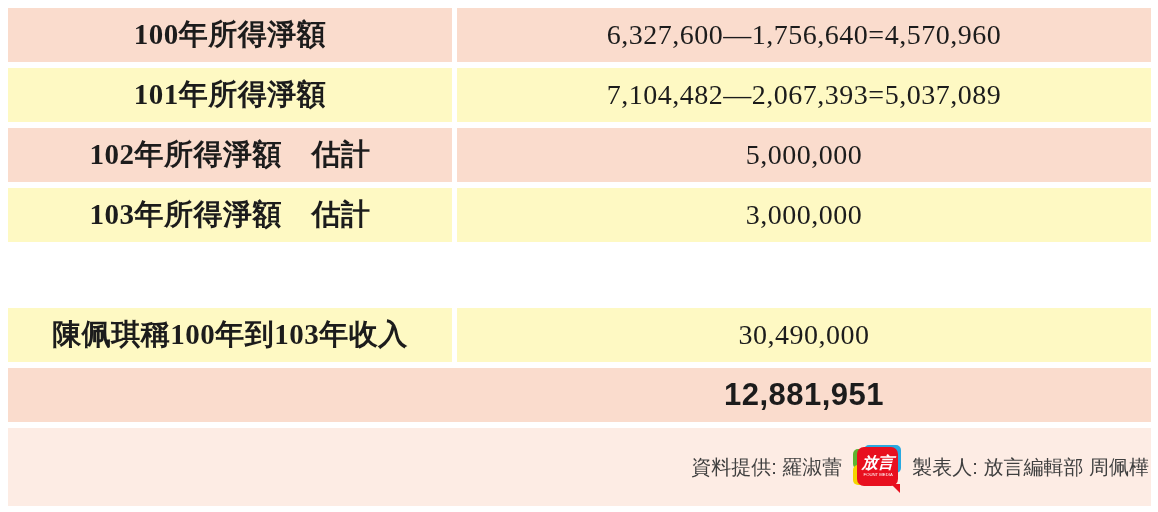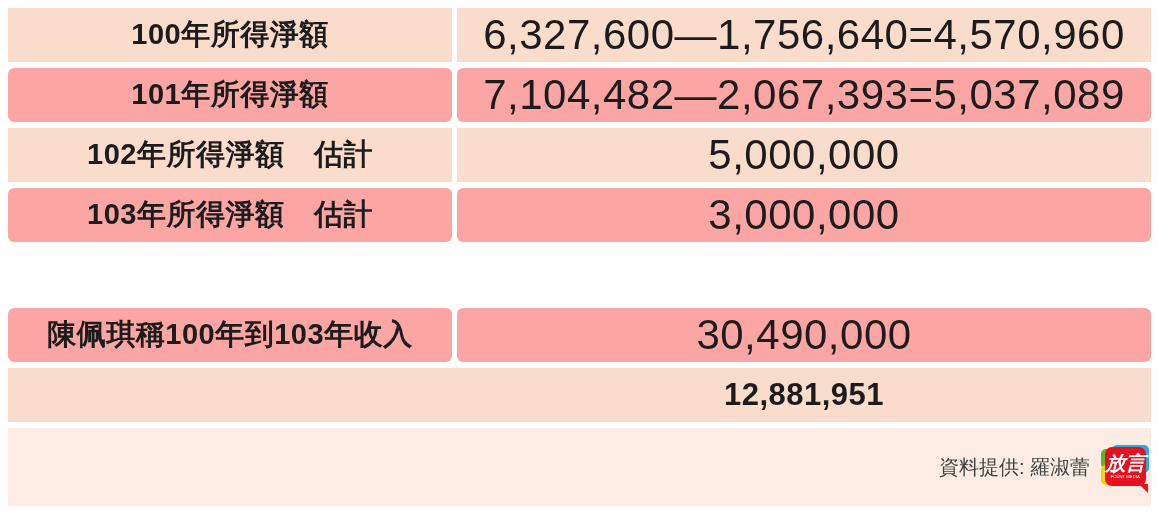--- a/index.html
+++ b/index.html
@@ -5,26 +5,26 @@
   html,body{margin:0;padding:0;}
   body{
     width:1158px;height:512px;background:#ffffff;
     font-family:"Liberation Sans", sans-serif;
     color:#1c1c1c;position:relative;overflow:hidden;
   }
   .sheet{
     position:absolute;left:8px;top:8px;width:1143px;
     display:flex;flex-direction:column;gap:6px;
   }
-  .row{display:flex;gap:5px;height:54px;}
+  .row{display:flex;gap:5px;height:54px;font-family:Liberation Serif, serif;}
   .cell{display:flex;align-items:center;justify-content:center;}
   .cell.label{width:444px;font-weight:700;font-size:29px;letter-spacing:.5px;}
-  .cell.value{flex:1;font-size:42px;letter-spacing:.5px;text-align:right;}
+  .cell.value{flex:1;font-size:28px;letter-spacing:.5px;text-align:right;}
   .dark .cell{background:#fadccd;}
-  .light .cell{background:#fca5a5;border-radius:6px;}
+  .light .cell{background:#fef9c3;}
   .total-row{height:54px;background:#fadccd;display:flex;}
   .total-row .spacer{width:449px;}
   .total-row .total{
     flex:1;display:flex;align-items:center;justify-content:center;
     font-weight:700;font-size:31px;letter-spacing:.5px;
   }
   .footer-row{
     height:78px;background:#fdece4;box-sizing:border-box;
     display:flex;align-items:center;justify-content:flex-end;
     gap:11px;padding-right:2px;font-size:20px;color:#3f3f3f;
@@ -33,21 +33,21 @@
   .logo{position:relative;width:48px;height:45px;flex:0 0 auto;}
   .logo .tab{position:absolute;border-radius:5px;}
   .logo .blue{right:0;top:0;width:37px;height:28px;background:#29a9e1;}
   .logo .green{left:0;top:4px;width:26px;height:20px;background:#5db431;}
   .logo .yellow{left:0;bottom:5px;width:26px;height:20px;background:#f3d600;}
   .logo .red{
     position:absolute;left:4px;top:2px;width:41px;height:39px;border-radius:7px;
     background:#e8101f;color:#fff;display:flex;flex-direction:column;
     align-items:center;justify-content:center;
   }
-  .logo .zh{font-size:20px;font-style:italic;font-weight:700;line-height:1;margin-top:1px;white-space:nowrap;}
+  .logo .zh{font-size:16px;font-style:italic;font-weight:700;line-height:1;margin-top:1px;white-space:nowrap;}
   .logo .en{font-size:5px;line-height:1.4;transform:scale(.85);white-space:nowrap;}
   .logo .tail{
     position:absolute;right:1px;bottom:-3px;width:0;height:0;
     border-left:9px solid transparent;border-top:9px solid #e8101f;
   }
 </style>
 </head>
 <body>
 
 <div class="sheet">
@@ -90,15 +90,16 @@
     <span class="logo">
       <span class="tab blue"></span>
       <span class="tab green"></span>
       <span class="tab yellow"></span>
       <span class="tail"></span>
       <span class="red">
         <span class="zh">放言</span>
         <span class="en">FOUNT MEDIA</span>
       </span>
     </span>
+    <span>製表人: 放言編輯部 周佩樺</span>
   </div>
 
 </div>
 
 </body></html>

